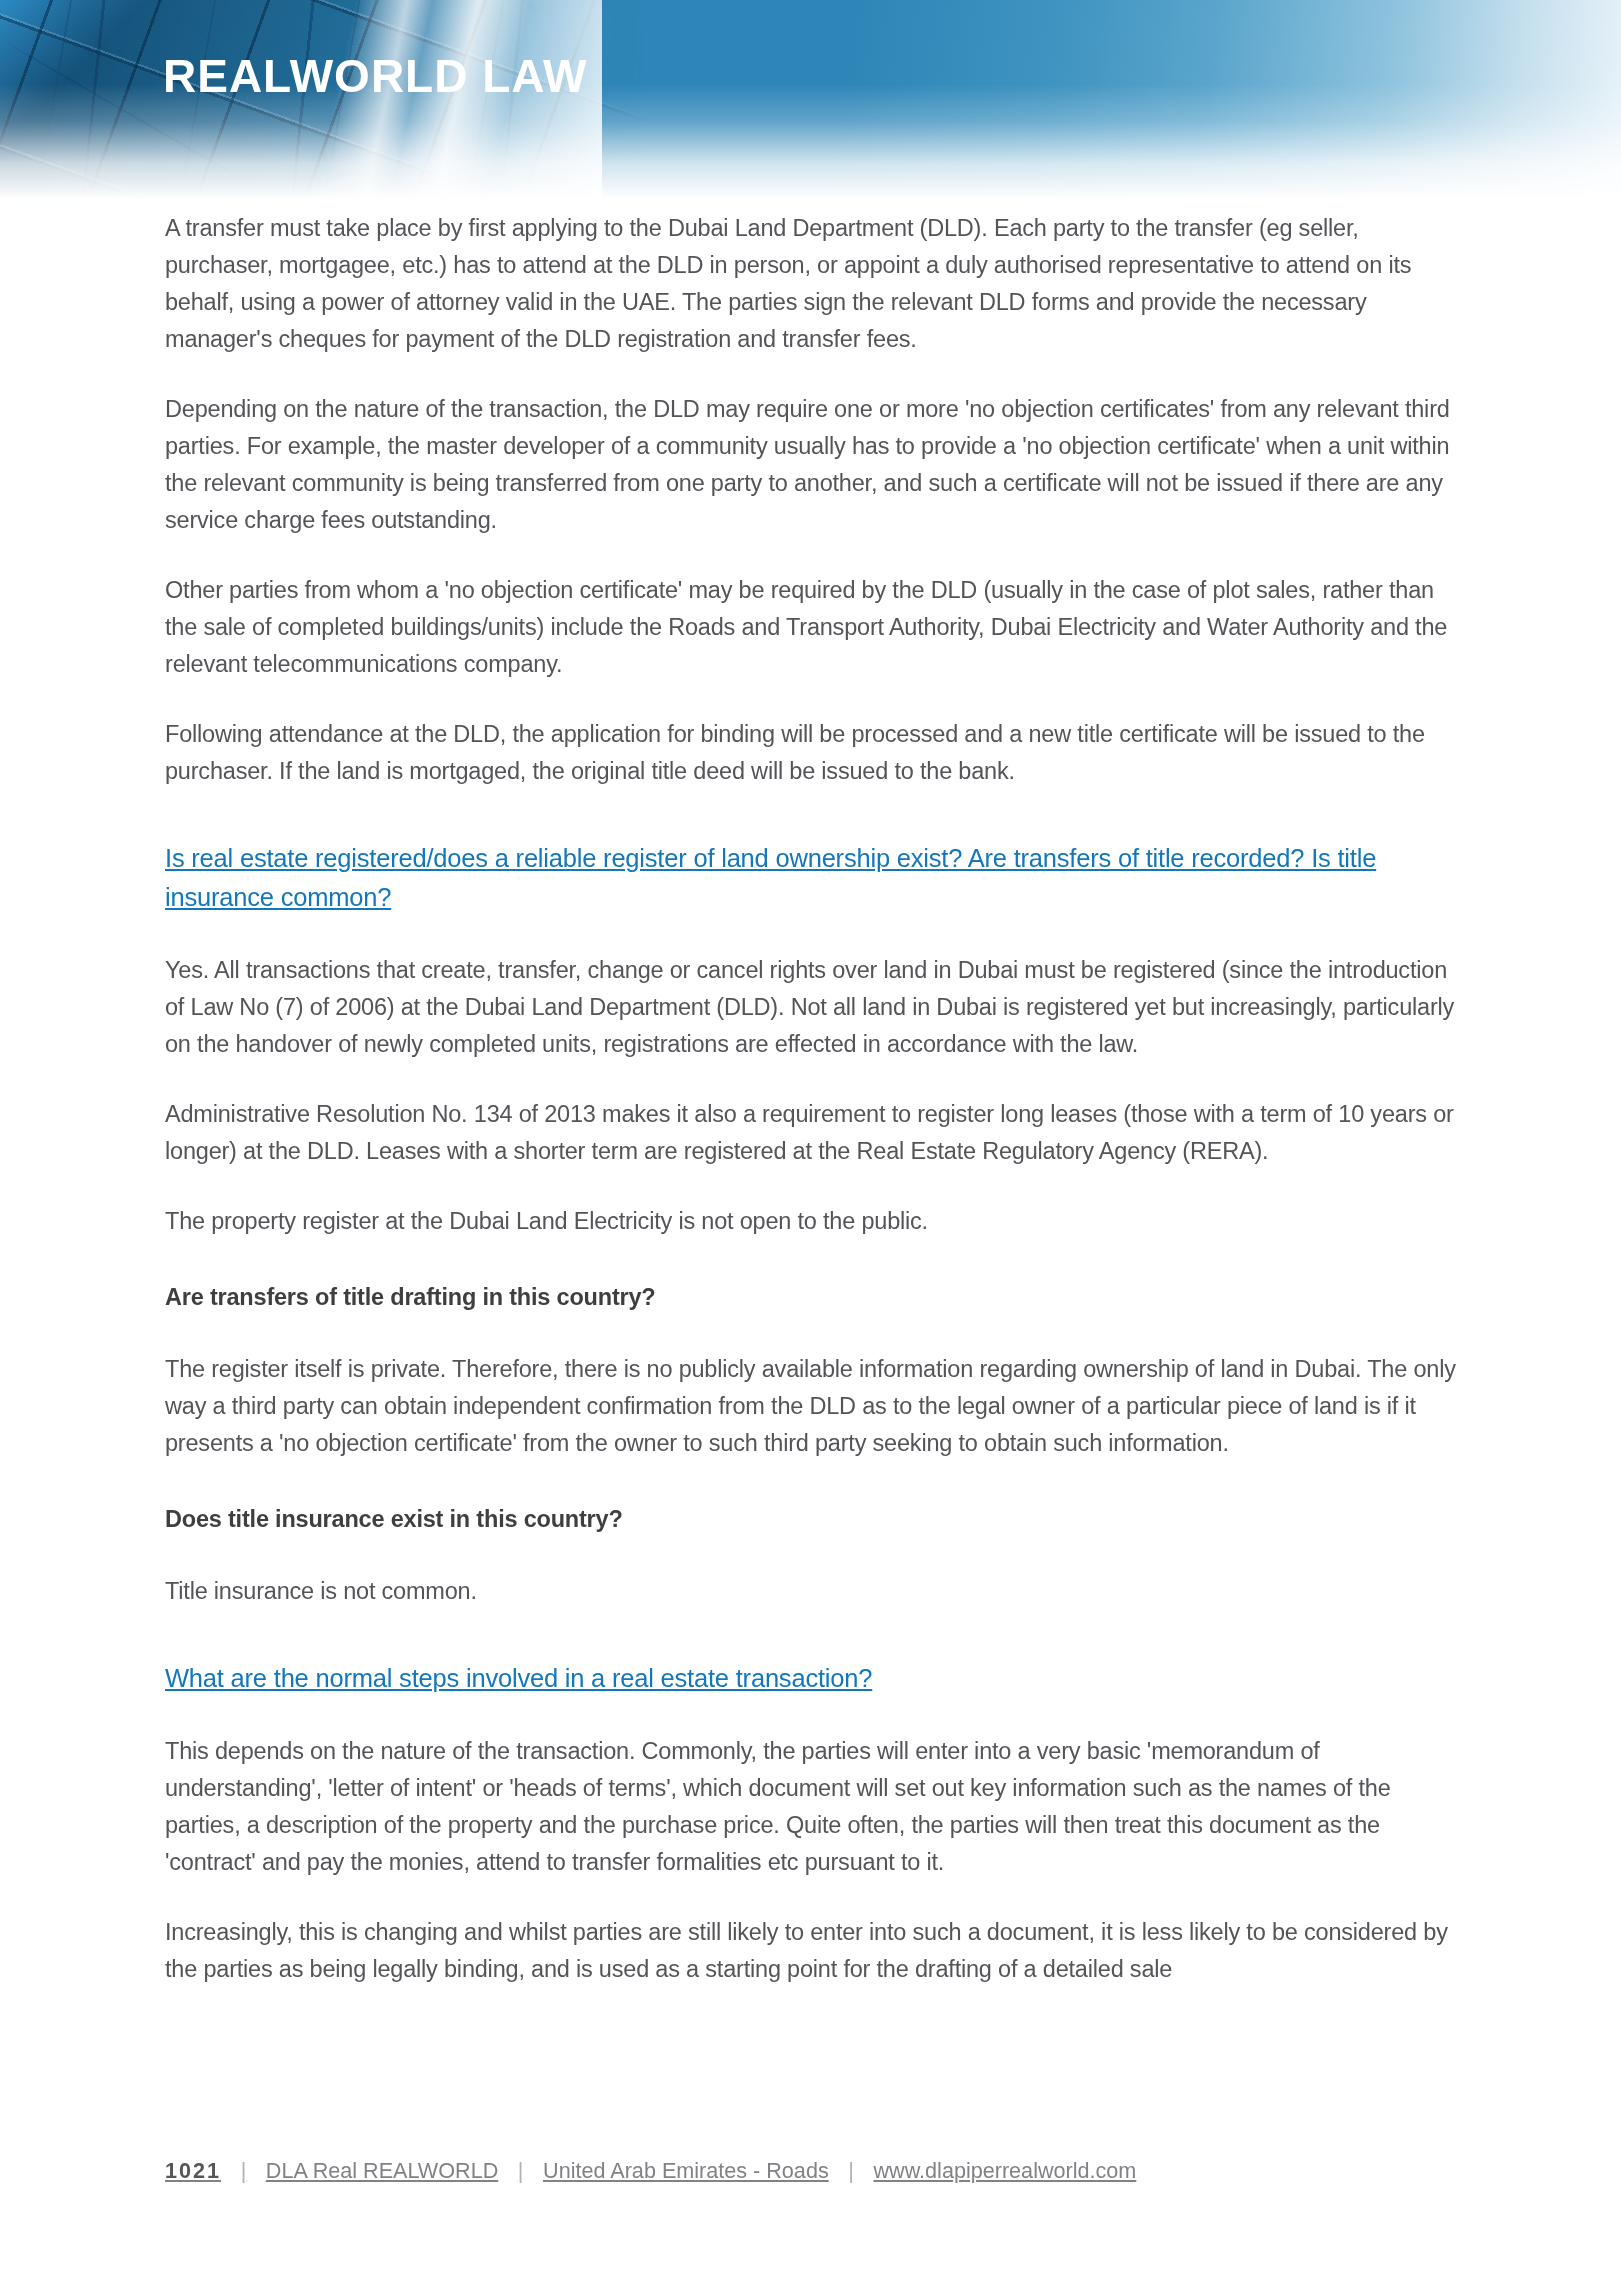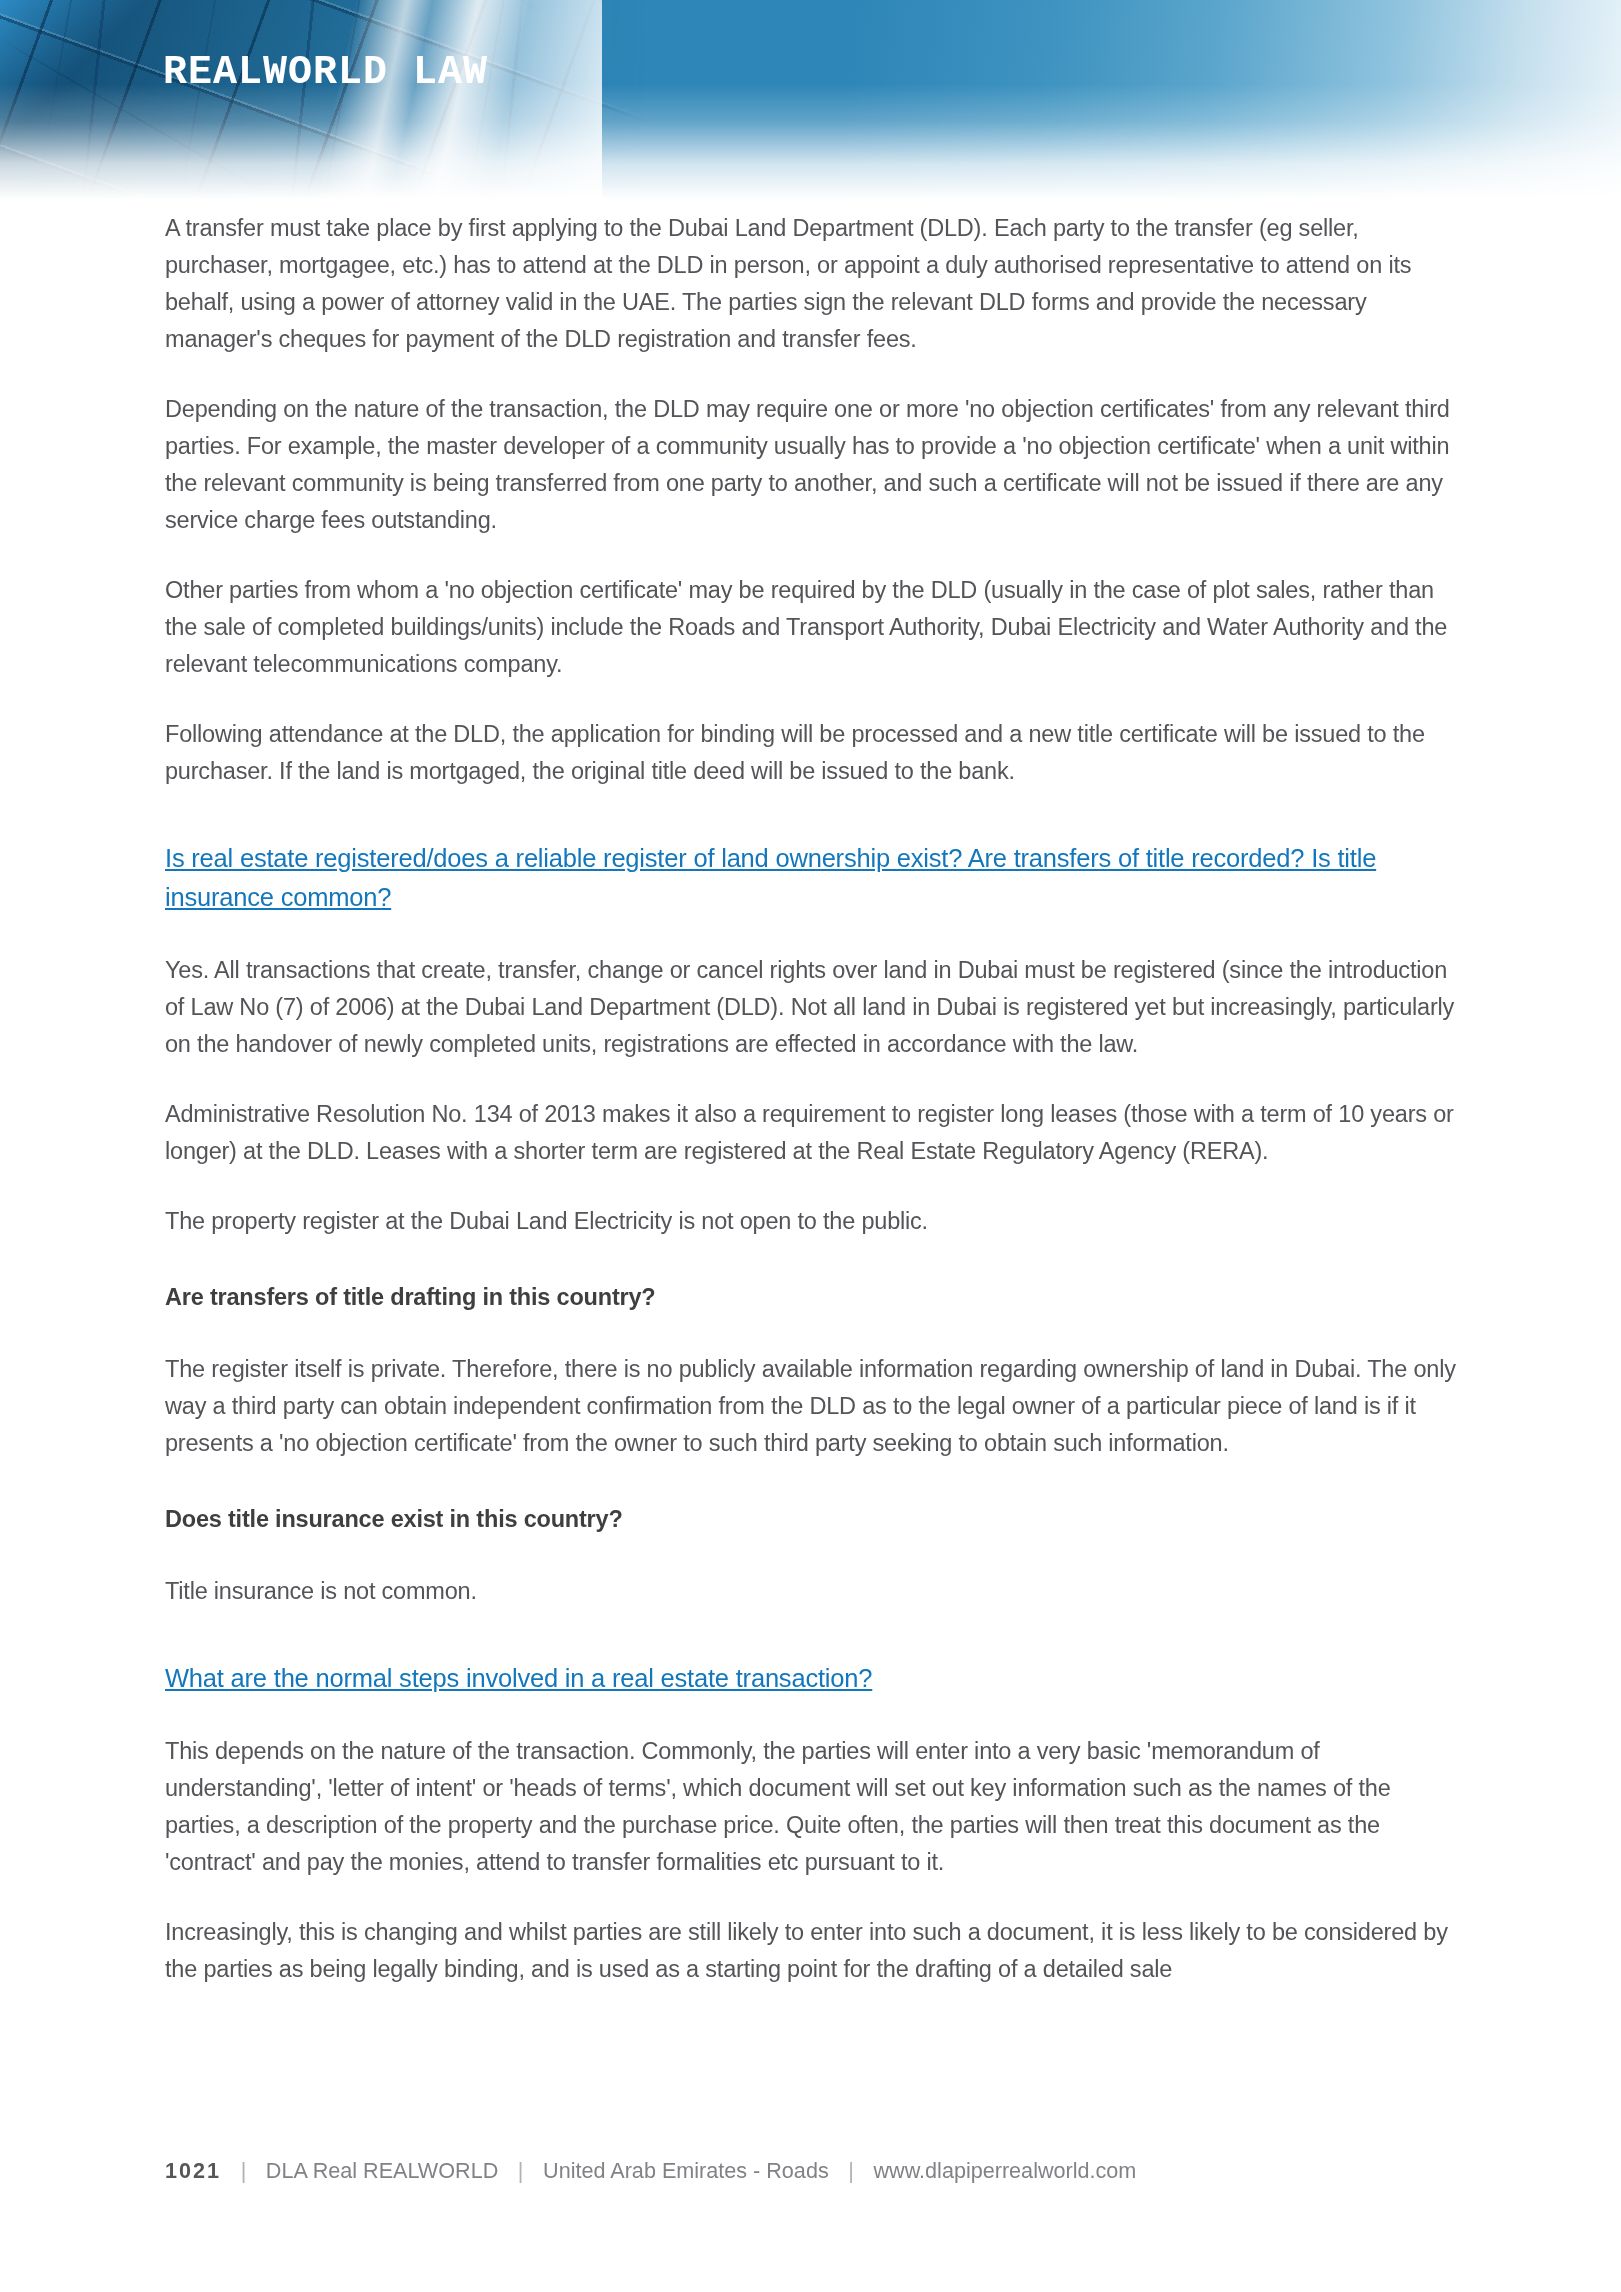--- a/index.html
+++ b/index.html
@@ -69,26 +69,25 @@
   .banner-fade {
     background: linear-gradient(to bottom,
       rgba(255,255,255,0) 40%, rgba(255,255,255,0.25) 58%,
       rgba(255,255,255,0.78) 78%, #ffffff 95%);
   }
   .brand {
     position: absolute;
     left: 163px;
     top: 53px;
     color: #ffffff;
-    font-size: 40px;
+    font-size: 46px;
     font-weight: 700;
     letter-spacing: 1px;
     line-height: 1;
     white-space: nowrap;
-    font-family: Liberation Mono, monospace;
   }
 
   
   .doc {
     position: absolute;
     top: 210px;
     left: 165px;
     width: 1304px;
     color: #545459;
     font-size: 23.5px;
@@ -116,20 +115,21 @@
   .footer {
     position: absolute;
     top: 2156px;
     left: 165px;
     display: flex;
     align-items: flex-start;
     font-size: 21.6px;
     line-height: 29px;
     color: #808286;
     white-space: nowrap;
+    text-decoration: underline;
   }
   .footer .page-num {
     color: #57575a;
     font-weight: 700;
     letter-spacing: 2px;
   }
   .footer .sep {
     color: #b0b2b5;
     margin: 0 19.6px;
     font-weight: 400;

